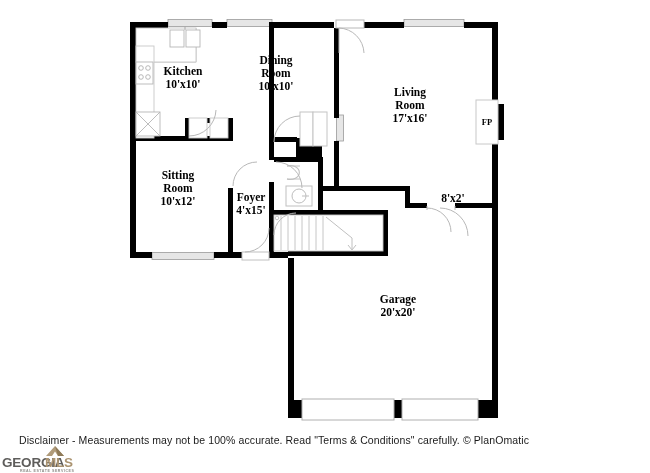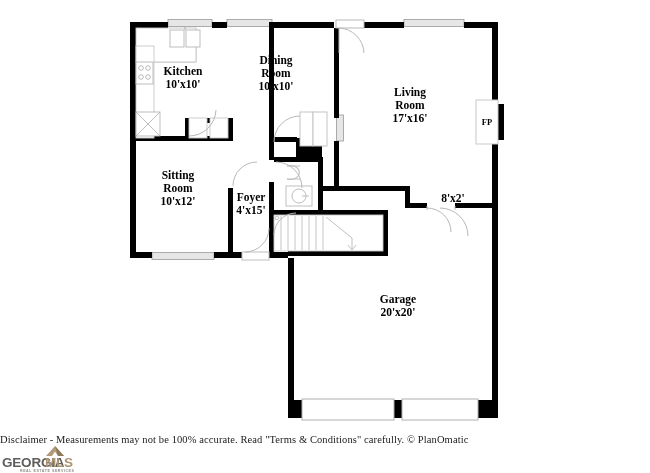--- a/index.html
+++ b/index.html
@@ -29,21 +29,22 @@
   }
   .dim-only{font-size:11.5px;}
 
   
   #footer{
     position:absolute;left:0;top:430px;width:650px;height:43px;
     background:#ffffff;
   }
   #disclaimer{
     position:absolute;left:0;top:4px;width:548px;
-    font-family:Liberation Serif, serif;
+    text-align:center;
+    font-family:Liberation Sans, sans-serif;
     font-size:10.5px;
     color:#1a1a1a;
     letter-spacing:.1px;
     white-space:nowrap;
   }
   #logo{
     position:absolute;left:2px;top:15px;
     width:72px;height:28px;
     overflow:hidden;
   }

